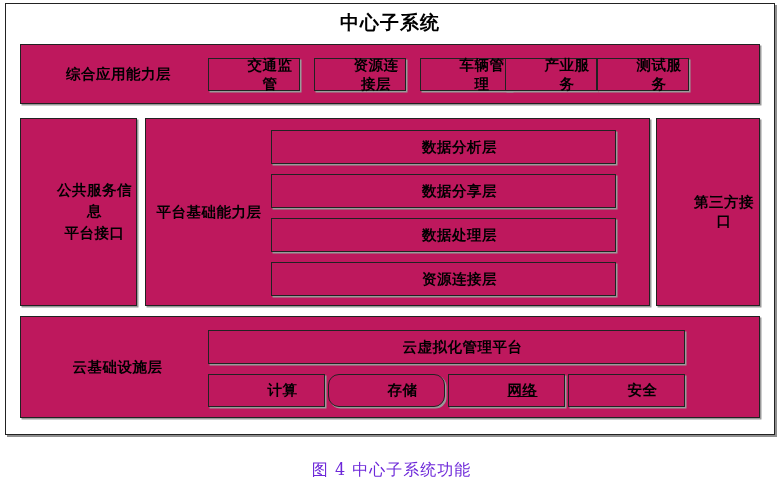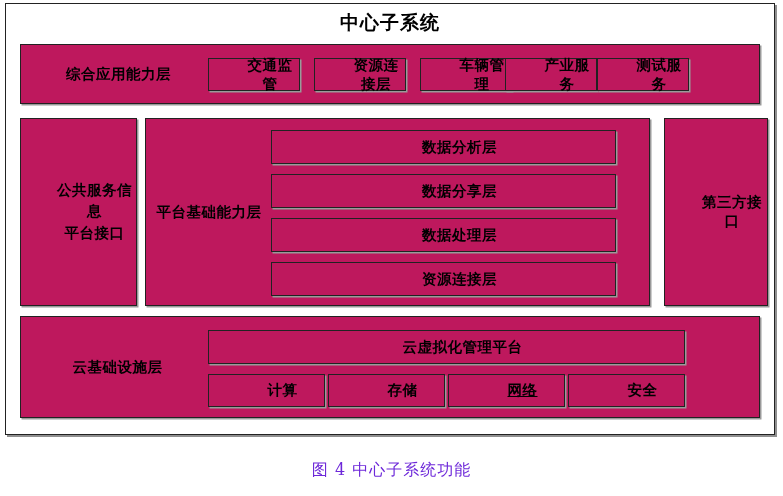--- a/index.html
+++ b/index.html
@@ -128,21 +128,20 @@
     letter-spacing: 0.5px;
   }
   #third-party-box {
     left: 656px;
     top: 118px;
     width: 104px;
     height: 188px;
     font-size: 14.5px;
     font-weight: bold;
     letter-spacing: 0.5px;
-    margin-left: 8px;
   }
 
   
   #cloud-box {
     left: 20px;
     top: 316px;
     width: 740px;
     height: 102px;
     display: block;
   }
@@ -219,19 +218,19 @@
   <div class="bx shadow platform-sub" id="platform-sub-1" style="top: 174px;">数据分享层</div>
   <div class="bx shadow platform-sub" id="platform-sub-2" style="top: 218px;">数据处理层</div>
   <div class="bx shadow platform-sub" id="platform-sub-3" style="top: 262px;">资源连接层</div>
 
   <div class="bx shadow" id="third-party-box">第三方接口</div>
 
   <div class="bx shadow" id="cloud-box"></div>
   <div id="cloud-label">云基础设施层</div>
   <div class="bx shadow" id="cloud-platform-box">云虚拟化管理平台</div>
   <div class="bx shadow cloud-item" id="cloud-item-0" style="left: 208px; width: 117px;">计算</div>
-  <div class="bx shadow cloud-item" id="cloud-item-1" style="left: 328px; width: 117px;">存储</div>
+  <div class="bx shadow cloud-item" id="cloud-item-1" style="left: 328px; width: 117px; border-radius: 11px;">存储</div>
   <div class="bx shadow cloud-item" id="cloud-item-2" style="left: 448px; width: 117px; text-decoration: underline;">网络</div>
   <div class="bx shadow cloud-item" id="cloud-item-3" style="left: 568px; width: 117px;">安全</div>
 
 </div>
 
 <div id="figure-caption">图  4   中心子系统功能</div>
 
 </body></html>

